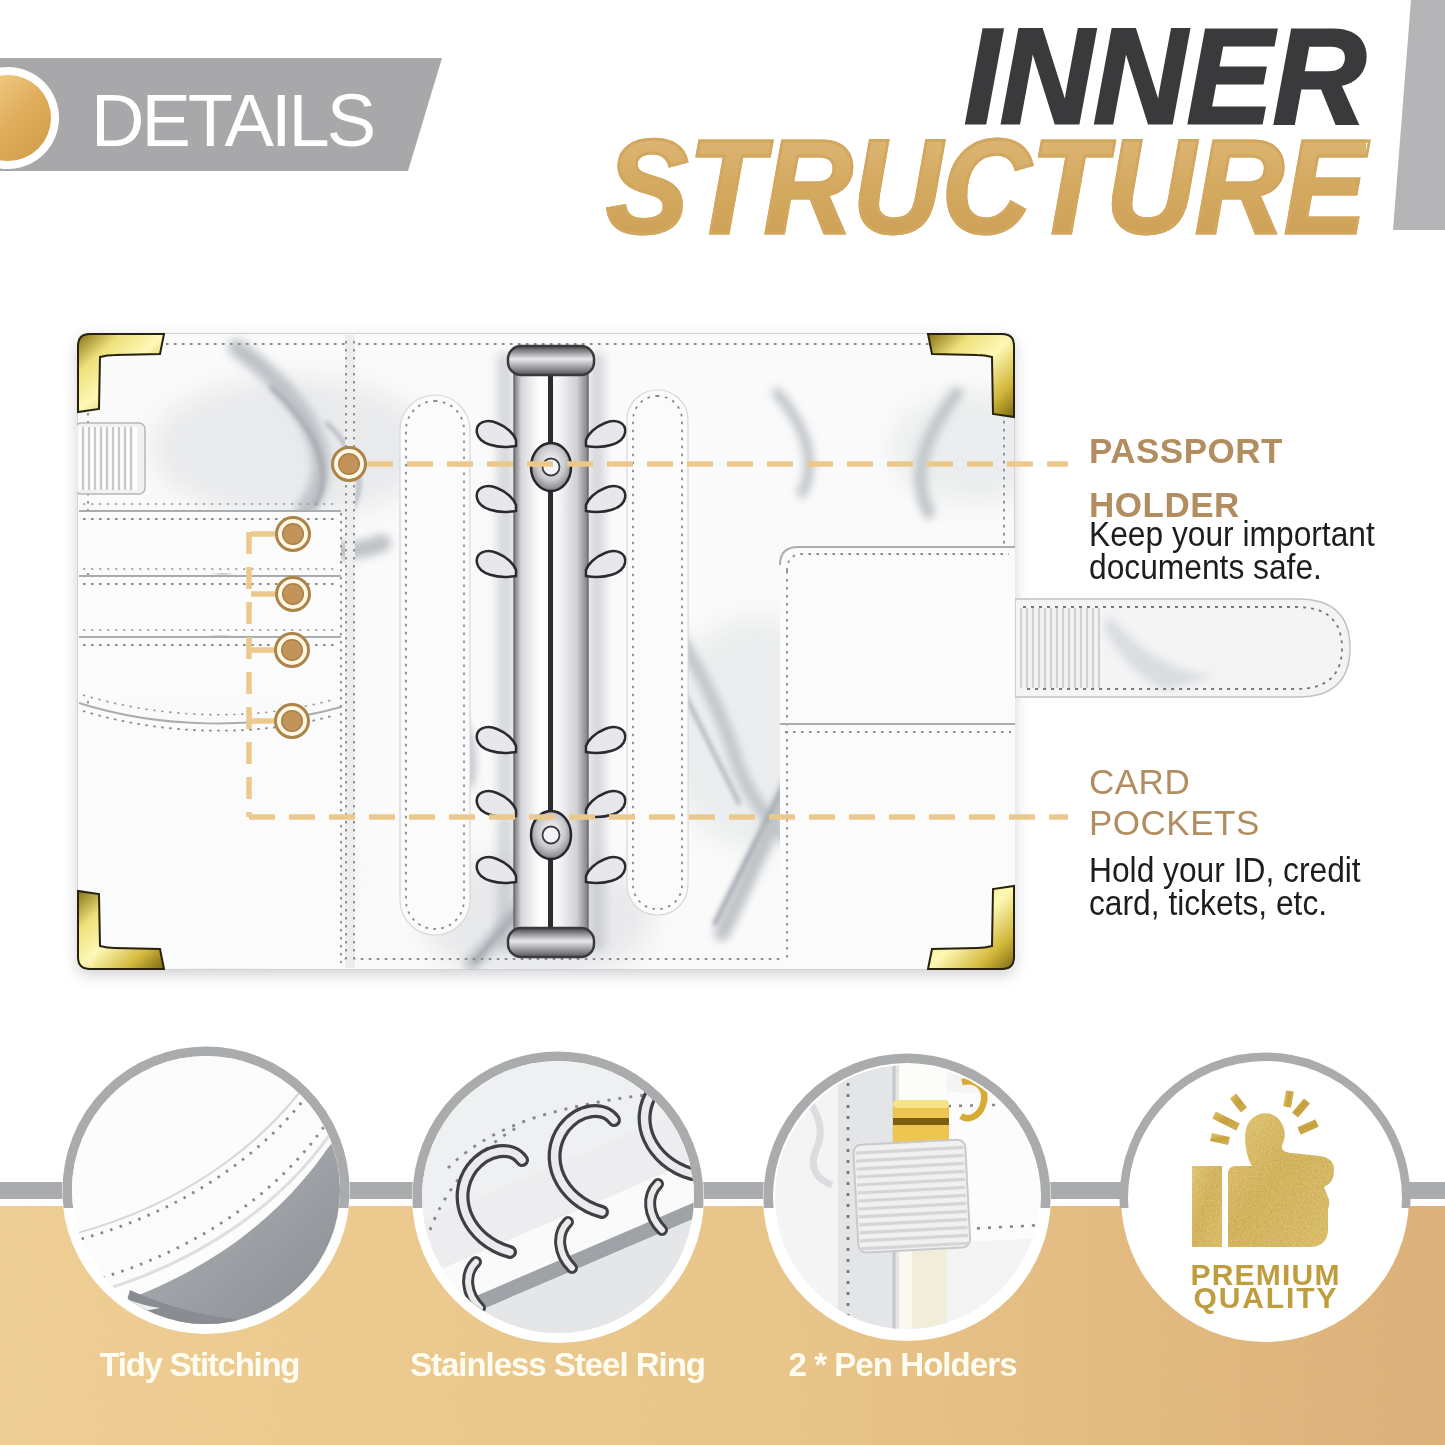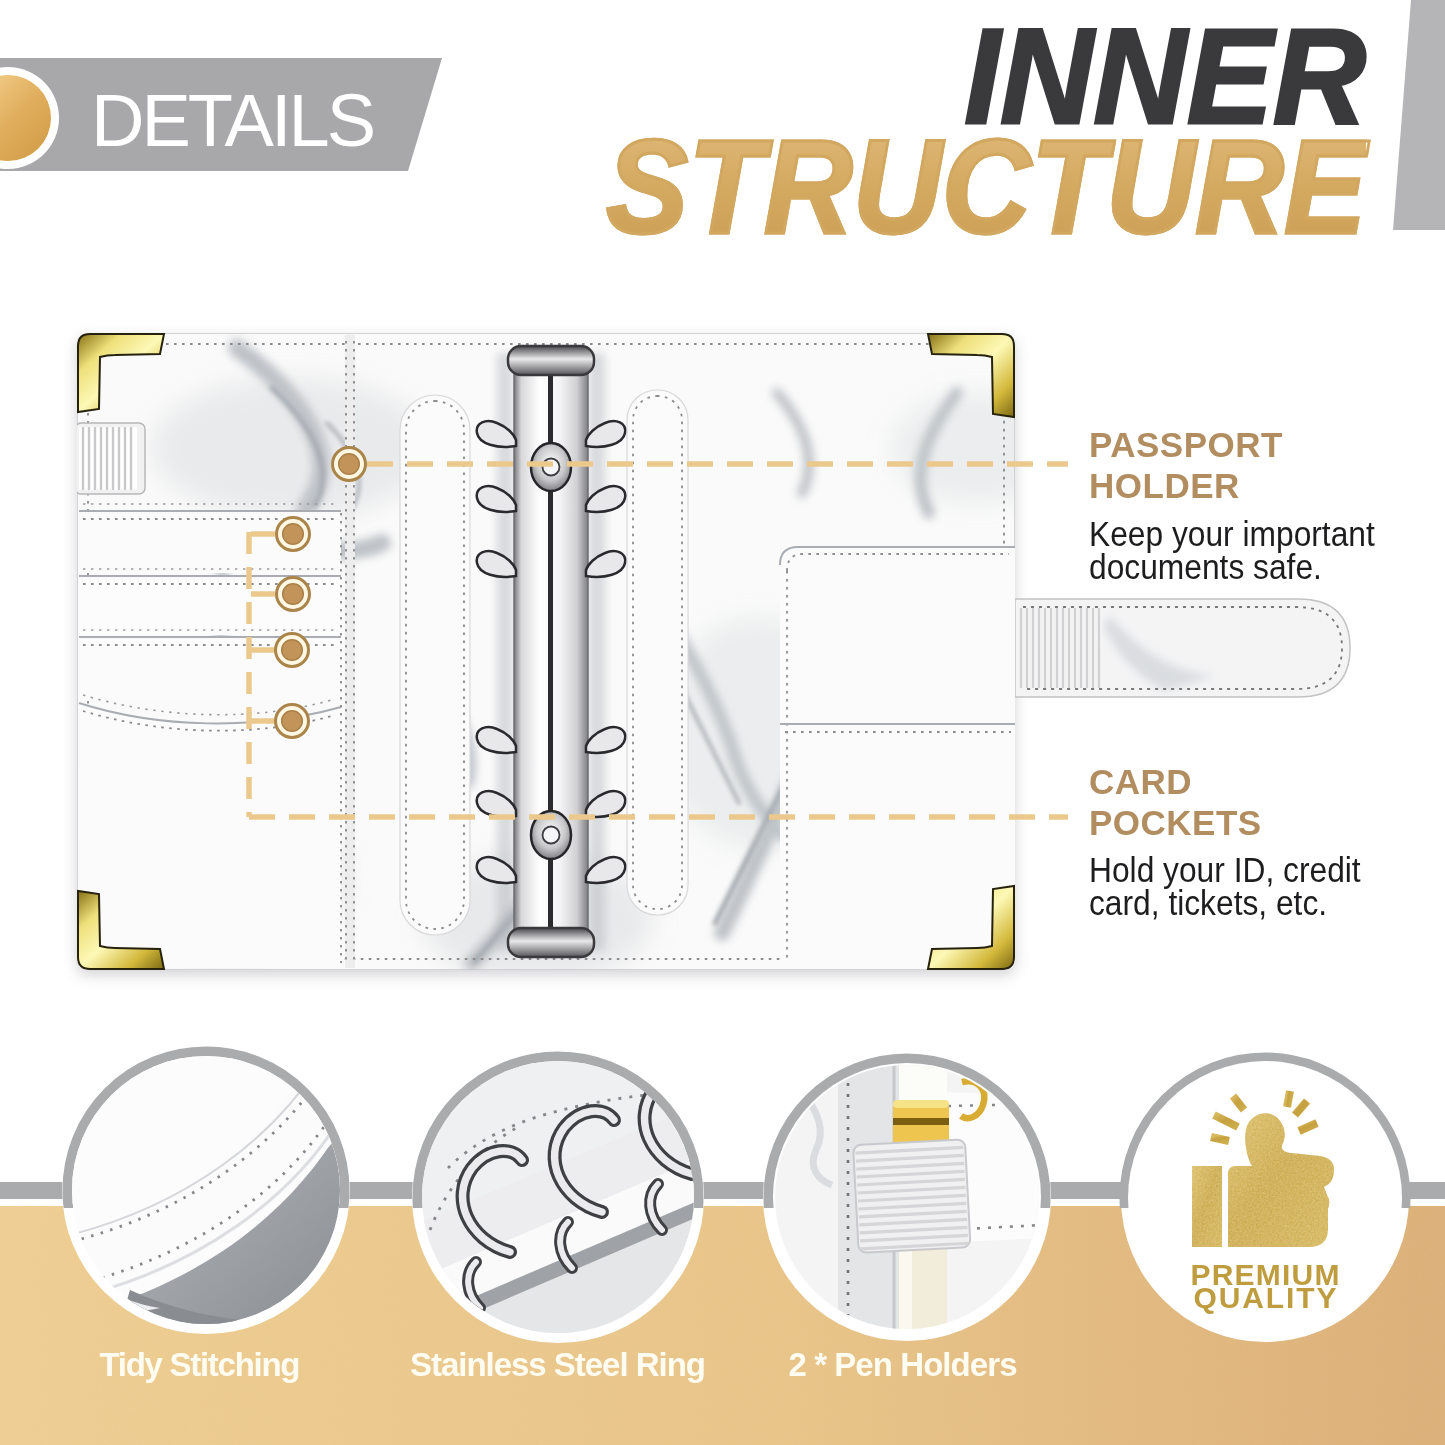--- a/index.html
+++ b/index.html
@@ -260,25 +260,25 @@
       <circle cx="0" cy="0" r="10.3" fill="#c3945a" stroke="#aa8048" stroke-width="1.5"></circle>
     </g>
   </defs>
   <use href="#target" x="349" y="464"></use>
   <use href="#target" x="293" y="534"></use>
   <use href="#target" x="293" y="594"></use>
   <use href="#target" x="292" y="650"></use>
   <use href="#target" x="292" y="721"></use>
 </svg>
 
-<div class="abs" style="left:1089px;top:424px;font-size:35px;font-weight:bold;color:#b28d60;line-height:41px;letter-spacing:0.5px;">PASSPORT<br>HOLDER</div>
+<div class="abs" style="left:1089px;top:424px;font-size:35px;font-weight:bold;color:#b28d60;line-height:54px;letter-spacing:0.5px;">PASSPORT<br>HOLDER</div>
 
 <div class="abs" style="left:1089px;top:518px;font-size:34.5px;color:#1d1d1f;line-height:33px;transform:scaleX(0.92);transform-origin:left top;">Keep your important<br>documents safe.</div>
 
-<div class="abs" style="left:1089px;top:761px;font-size:35px;font-weight:bold;color:#b28d60;line-height:41px;letter-spacing:0.5px;">CARD<br>POCKETS</div>
+<div class="abs" style="left:1089px;top:761px;font-size:35px;font-weight:normal;color:#b28d60;line-height:41px;letter-spacing:0.5px;">CARD<br>POCKETS</div>
 
 <div class="abs" style="left:1089px;top:854px;font-size:34.5px;color:#1d1d1f;line-height:33px;transform:scaleX(0.92);transform-origin:left top;">Hold your ID, credit<br>card, tickets, etc.</div>
 
 <svg class="abs" style="left:0;top:1040px;" width="1445" height="405" viewBox="0 0 1445 405">
   <defs>
     <linearGradient id="tanGrad" x1="0" y1="0" x2="1" y2="0">
       <stop offset="0" stop-color="#f1d093"></stop>
       <stop offset="0.55" stop-color="#eac587"></stop>
       <stop offset="1" stop-color="#dcae75"></stop>
     </linearGradient>

